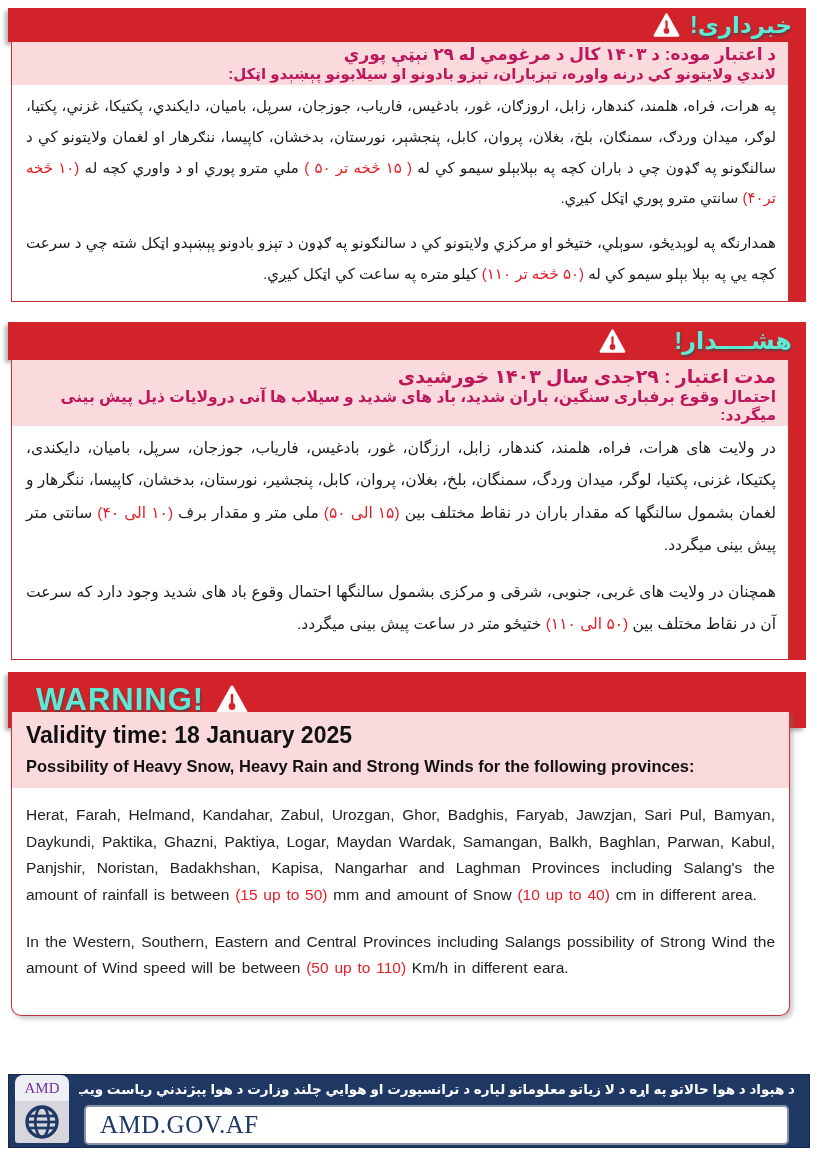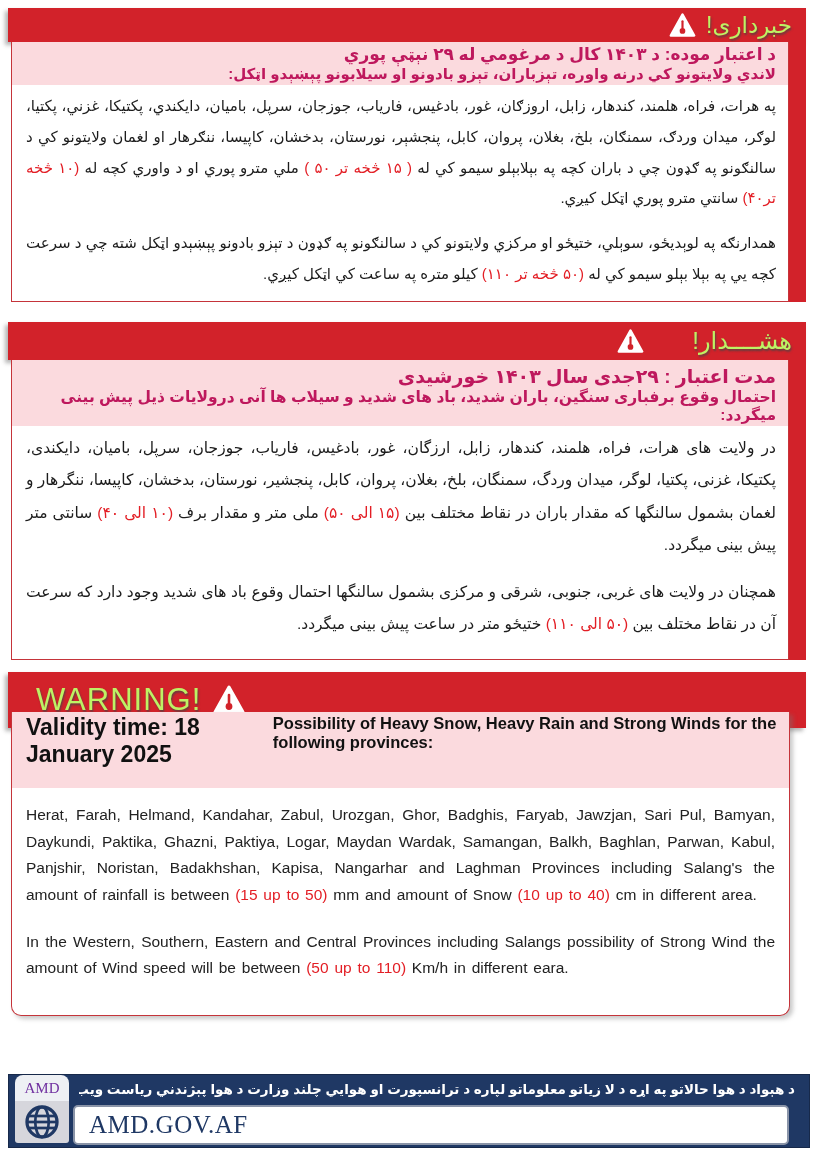--- a/index.html
+++ b/index.html
@@ -8,21 +8,21 @@
     font-family:"Liberation Sans","DejaVu Sans",sans-serif;
     overflow:hidden;
   }
   .section{position:absolute;left:8px;width:798px;}
   .banner{
     position:absolute;top:0;left:0;right:0;background:#d2222a;
     display:flex;align-items:center;
     box-shadow:-3px 3px 4px rgba(90,90,90,.45);
   }
   .banner .title{
-    color:#bef264;font-weight:normal;
+    color:#5eead4;font-weight:bold;
     text-shadow:1px 2px 2px rgba(70,70,70,.75);
     white-space:nowrap;
     text-align:center;
   }
   .rtl-banner{direction:rtl;padding:0 14px;gap:10px;}
   .side-strip{position:absolute;right:0;width:17px;background:#d2222a;}
   .content{
     position:absolute;left:3px;right:17px;background:#fff;
     border:1px solid #c5343a;border-top:none;
     display:flex;flex-direction:column;
@@ -63,21 +63,21 @@
   #sec-english .banner{height:56px;padding-left:28px;gap:12px;}
   #sec-english .banner .title{font-size:31px;letter-spacing:1px;}
   .content3{
     position:absolute;top:40px;left:3px;right:16px;bottom:0;background:#fff;
     border:1px solid #c5343a;border-top:none;border-radius:0 0 10px 10px;
     display:flex;flex-direction:column;overflow:hidden;
     box-shadow:3px 3px 4px rgba(120,120,120,.4);
   }
   .pink-ltr{
     background:#fbdade;color:#111;
-    display:flex;flex-direction:row;justify-content:space-evenly;
+    display:flex;flex-direction:column;justify-content:space-evenly;
     padding:2px 10px 4px 14px;height:70px;
   }
   .pink-ltr .l1{font-size:23px;font-weight:bold;}
   .pink-ltr .l2{font-size:16.5px;font-weight:bold;}
   .body-en{
     flex:1;text-align:justify;color:#222;font-size:15.5px;line-height:1.72;
     padding:14px 14px 4px 14px;word-spacing:1.5px;
   }
   .body-en p{margin:0 0 20px 0;}
   .body-en .hl{font-weight:normal;}
@@ -100,21 +100,21 @@
     color:#ffffff;font-weight:bold;font-size:13.5px;direction:rtl;
     text-align:right;white-space:nowrap;overflow:hidden;
     line-height:24px;
   }
   .globe-box{
     position:absolute;top:26px;left:6px;width:54px;height:42px;
     background:#d6d6dc;display:flex;align-items:center;justify-content:center;
     border-radius:0 0 3px 3px;
   }
   .address-bar{
-    position:absolute;top:30px;left:64px;right:20px;height:36px;
+    position:absolute;top:30px;left:75px;right:20px;height:36px;
     background:#ffffff;border:2px solid #8a94a8;border-radius:5px;
     display:flex;align-items:center;padding-left:14px;
     font-family:"Liberation Serif","DejaVu Serif",serif;
     font-size:25px;color:#1f3864;letter-spacing:.5px;
   }
 </style>
 </head>
 <body>
 
 <div class="section" id="sec-pashto">

